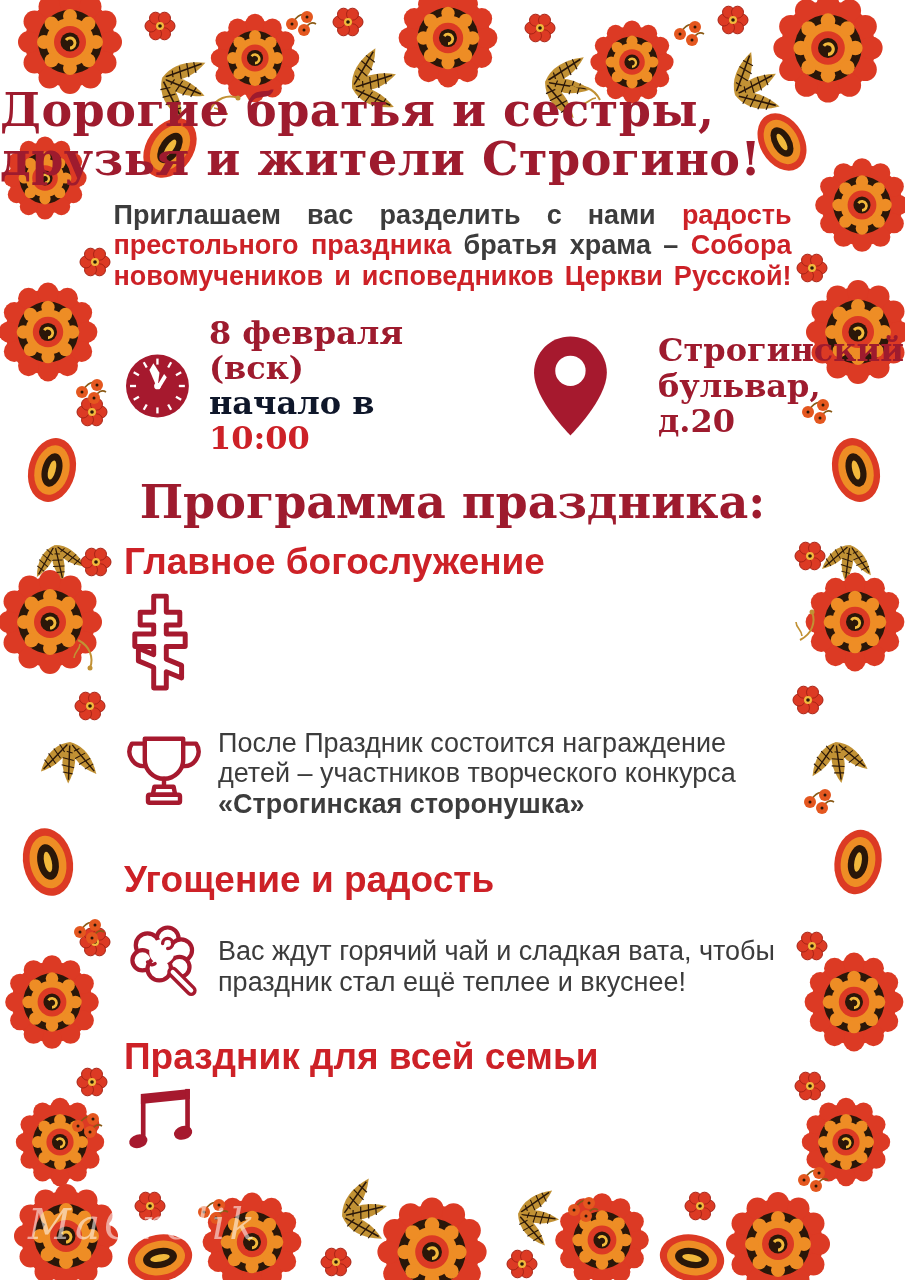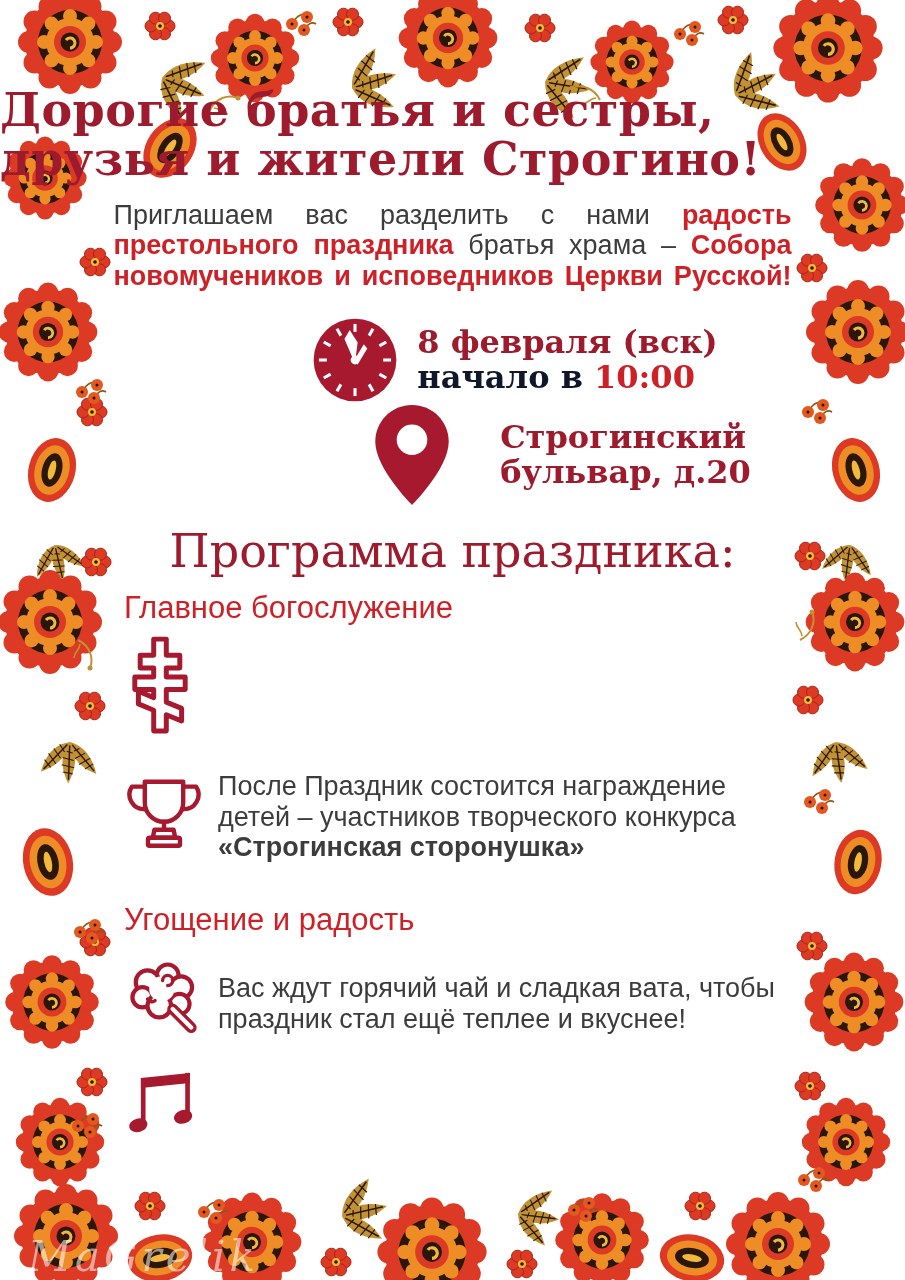--- a/index.html
+++ b/index.html
@@ -3,68 +3,68 @@
 <meta charset="utf-8">
 <style>
   html,body{margin:0;padding:0;background:#888;}
   .poster{
     position:relative; width:905px; height:1280px; margin:0 auto;
     background:#fff; overflow:hidden;
     font-family:"Liberation Sans", sans-serif;
   }
   .border-art{position:absolute; inset:0; z-index:0;}
   .watermark{
-    position:absolute; left:28px; top:1232px; z-index:2;
+    position:absolute; left:28px; top:1200px; z-index:2;
     font-family:"DejaVu Serif", serif; font-style:italic;
     font-size:42px; color:rgba(255,255,255,.55); letter-spacing:4px;
     pointer-events:none;
   }
   .content{position:relative; z-index:1;}
 
   
   h1.title{
     margin:86px 0 0; text-align:left;
     font-family:"DejaVu Serif", serif; font-weight:700;
     font-size:46px; line-height:1.06; letter-spacing:.5px;
     color:#9e1b2e;
   }
   
   .intro{
     width:678px; margin:16px auto 0;
     font-size:27px; line-height:1.14; font-weight:700;
     text-align:justify; text-align-last:justify;
     color:#3c3c3c;
   }
-  .intro .g{font-weight:400; color:#3c3c3c;}
+  .intro .g{font-weight:700; color:#3c3c3c;}
   .r{color:#cd2127; font-weight:700;}
   .b{font-weight:700;}
 
   
   .event-row{
-    display:flex; align-items:center; margin:24px 0 0 124px;flex-direction:column;
+    display:flex; align-items:center; margin:24px 0 0 124px;
   }
   .event-item{display:flex; align-items:center;}
   .event-text{
     margin-left:18px;
     font-family:"DejaVu Serif", serif; font-weight:700;
     font-size:32px; line-height:1.1; color:#9e1b2e;
   }
   .event-text .dark{color:#0f172a;}
   .event-text .time{color:#cd2127;}
   .loc{margin-left:96px;gap:32px;}
 
   
   h2.program-title{
     margin:18px 0 6px; text-align:center;
-    font-family:"DejaVu Serif", serif; font-weight:400;
+    font-family:"DejaVu Serif", serif; font-weight:700;
     font-size:46px; color:#9e1b2e;
   }
   .sections{padding:0 100px 0 124px;}
   h3.sec{
-    margin:12px 0 4px; font-size:31px; font-weight:400; color:#cd2127;
+    margin:12px 0 4px; font-size:37px; font-weight:700; color:#cd2127;
   }
   .item{display:flex; align-items:center; margin:8px 0;}
   .item .ic{flex:none; width:94px; display:flex; justify-content:flex-start; align-items:center;}
   .item .tx{font-size:27px; line-height:1.14; color:#3c3c3c;}
 </style>
 </head>
 <body>
 
 <div class="poster">
 
@@ -312,20 +312,21 @@
             <circle cx="45" cy="32" r="15" stroke="none"></circle>
             <path d="M46 22 a6 6 0 1 1 6 6" fill="none" stroke-width="4"></path>
             <path d="M28 44 a6 6 0 0 0 9 2" fill="none" stroke-width="4"></path>
             <path d="M58 56 L80 78" fill="none" stroke-width="13"></path>
             <path d="M58 56 L80 78" fill="none" stroke="#fff" stroke-width="5"></path>
           </svg>
         </span>
         <p class="tx"><span>Вас ждут горячий чай и сладкая вата, чтобы праздник стал ещё теплее и вкуснее!</span></p>
       </div>
 
+      <h3 class="sec">Праздник для всей семьи</h3>
 
       <div class="item">
         <span class="ic">
           <svg width="76" height="70" viewBox="0 0 90 80" fill="#a6192e">
             <polygon points="20,8 78,2 78,14 20,20"></polygon>
             <rect x="20" y="8" width="5.5" height="54"></rect>
             <rect x="72.5" y="2" width="5.5" height="50"></rect>
             <ellipse cx="17" cy="64" rx="11" ry="8" transform="rotate(-15 17 64)"></ellipse>
             <ellipse cx="70" cy="54" rx="11" ry="8" transform="rotate(-15 70 54)"></ellipse>
           </svg>

